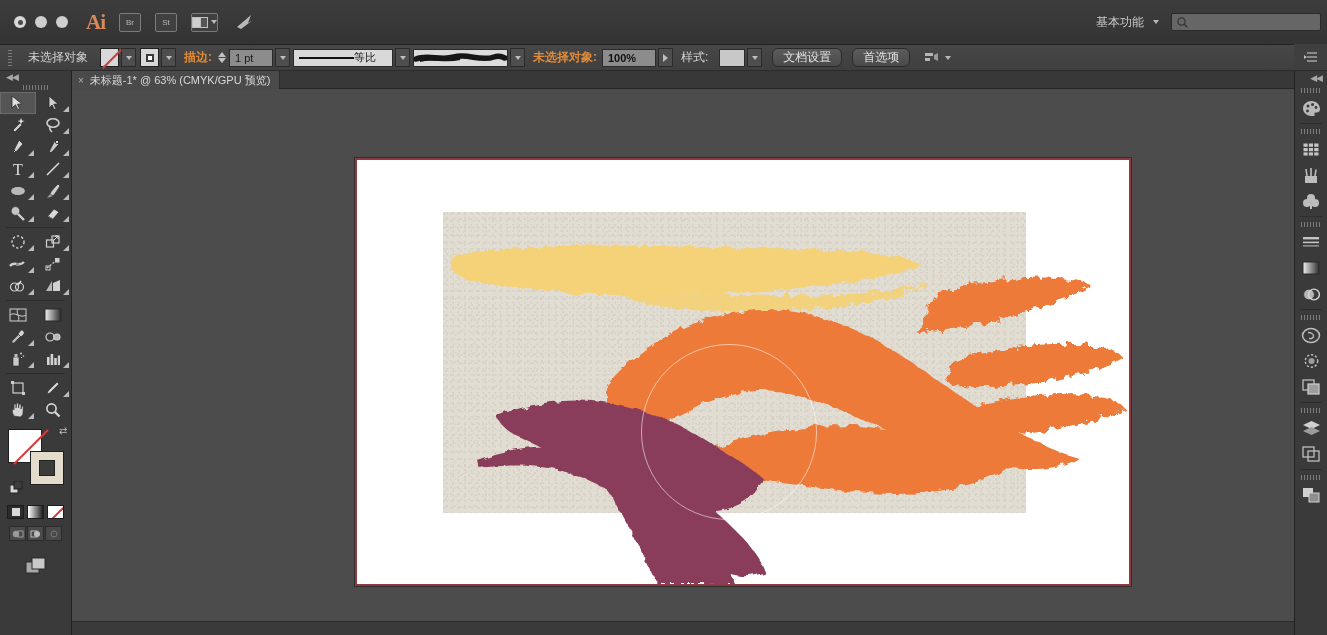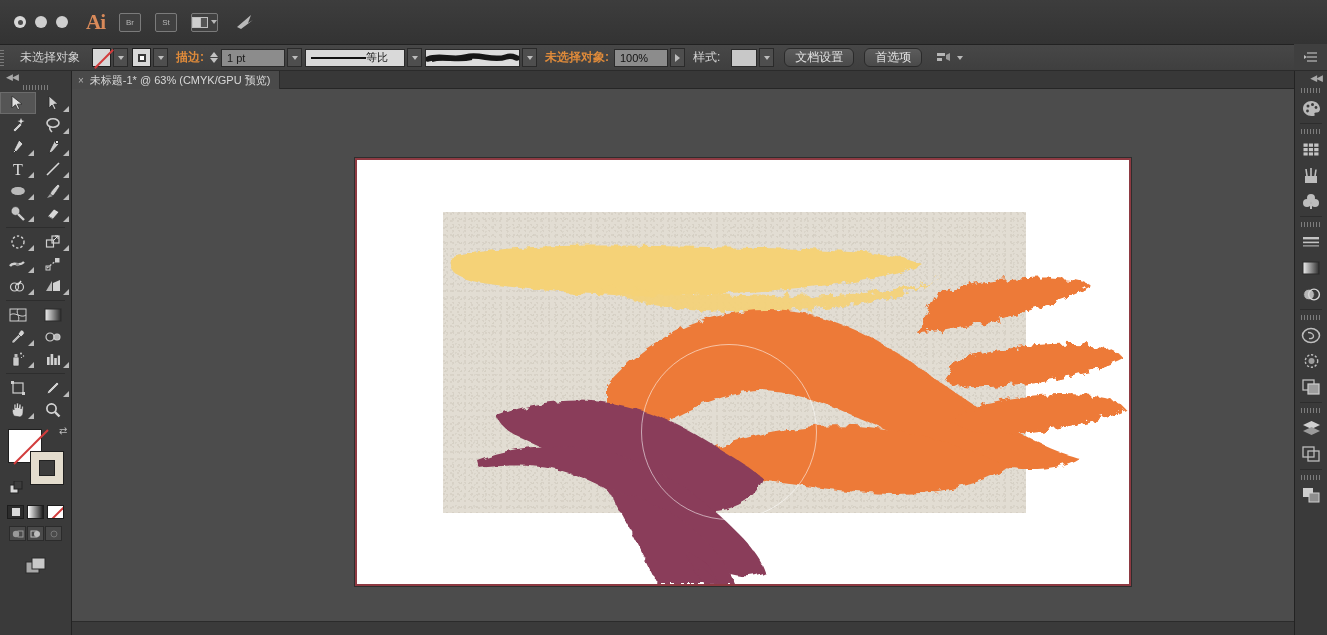--- a/index.html
+++ b/index.html
@@ -49,21 +49,21 @@
     padding-left: 4px;
   }
   .search-box svg { opacity: .85; }
 
   
   .controlbar {
     height: 26px; width: 100%;
     background: linear-gradient(#474747,#3f3f3f);
     border-bottom: 1px solid #2b2b2b;
     display: flex; align-items: center; gap: 0;
-    padding-left: 0;
+    padding-left: 8px;
   }
   .grip { width:4px; height:16px; background:
      repeating-linear-gradient(to bottom,#7a7a7a 0 1px,transparent 1px 3px); margin-right:8px;}
   .cb-label { color: #d2d2d2; font-size: 12px; padding: 0 8px; white-space: nowrap;}
   .cb-label.accent { color: #e08b3a; font-weight: bold; padding-right:2px;}
   .swatch {
     width: 19px; height: 19px; border: 1px solid #1f1f1f;
     background: #d8d8d8; position: relative; margin-left: 4px;
   }
   .swatch.none::after{
@@ -78,24 +78,24 @@
   }
   .mini-caret .c{border-left:3px solid transparent;border-right:3px solid transparent;border-top:4px solid #bdbdbd;}
   .spin { display:flex;flex-direction:column;margin-left:4px;}
   .spin i{ width:0;height:0;border-left:4px solid transparent;border-right:4px solid transparent;}
   .spin i.u{border-bottom:5px solid #c2c2c2;margin-bottom:1px;}
   .spin i.d{border-top:5px solid #c2c2c2;}
   .combo {
     height:18px; background:#8c8c8c; border:1px solid #2a2a2a; color:#1a1a1a;
     display:flex; align-items:center; padding:0 5px; font-size:11px; margin-left:3px;
   }
-  .combo.wide { width: 64px; }
+  .combo.wide { width: 44px; }
   .combo.profile { width: 100px; background:#d9d9d9; justify-content:flex-start; }
   .combo.brush { width: 95px; background:#dcdcdc; padding:0; overflow:hidden; align-items:center;}
-  .combo.opacity { width: 54px; background:#8c8c8c; color:#111; }
+  .combo.opacity { width: 54px; background:#8c8c8c; color:#111;font-weight:bold; }
   .combo.style { width: 26px; background:#c8c8c8;}
   .stroke-line { width:55px; height:2px; background:#111; }
   .pill-btn {
     height:19px; background:linear-gradient(#5c5c5c,#4a4a4a); border:1px solid #2a2a2a;
     border-radius:6px; color:#e2e2e2; font-size:12px; padding:0 10px;
     display:flex;align-items:center; margin-left:10px;
   }
   .align-icon{margin-left:14px;display:flex;align-items:center;gap:3px;}
   .cb-right{margin-left:auto;margin-right:8px;display:flex;align-items:center;}
 
@@ -218,20 +218,30 @@
         <i></i>
       </div>
     <div class="caret"></div>
   </div>
   <div class="bridge">
     <svg width="20" height="16" viewBox="0 0 20 16">
       <path d="M2 13 L16 1 L13 9 L18 6 L6 15 Z" fill="#b9b9b9"></path>
     </svg>
   </div>
 
+  <div class="menubar-right">
+    <span class="ws-name">基本功能</span>
+    <div class="caret"></div>
+    <div class="search-box">
+      <svg width="13" height="13" viewBox="0 0 13 13">
+        <circle cx="5.5" cy="5.5" r="3.6" fill="none" stroke="#2d2d2d" stroke-width="1.3"></circle>
+        <line x1="8.2" y1="8.2" x2="11.5" y2="11.5" stroke="#2d2d2d" stroke-width="1.4"></line>
+      </svg>
+    </div>
+  </div>
 </div>
 
 <div class="controlbar">
   <div class="grip"></div>
   <span class="cb-label">未选择对象</span>
 
   <div class="swatch none"></div>
   <div class="mini-caret">
       <div class="c"></div>
     </div>

